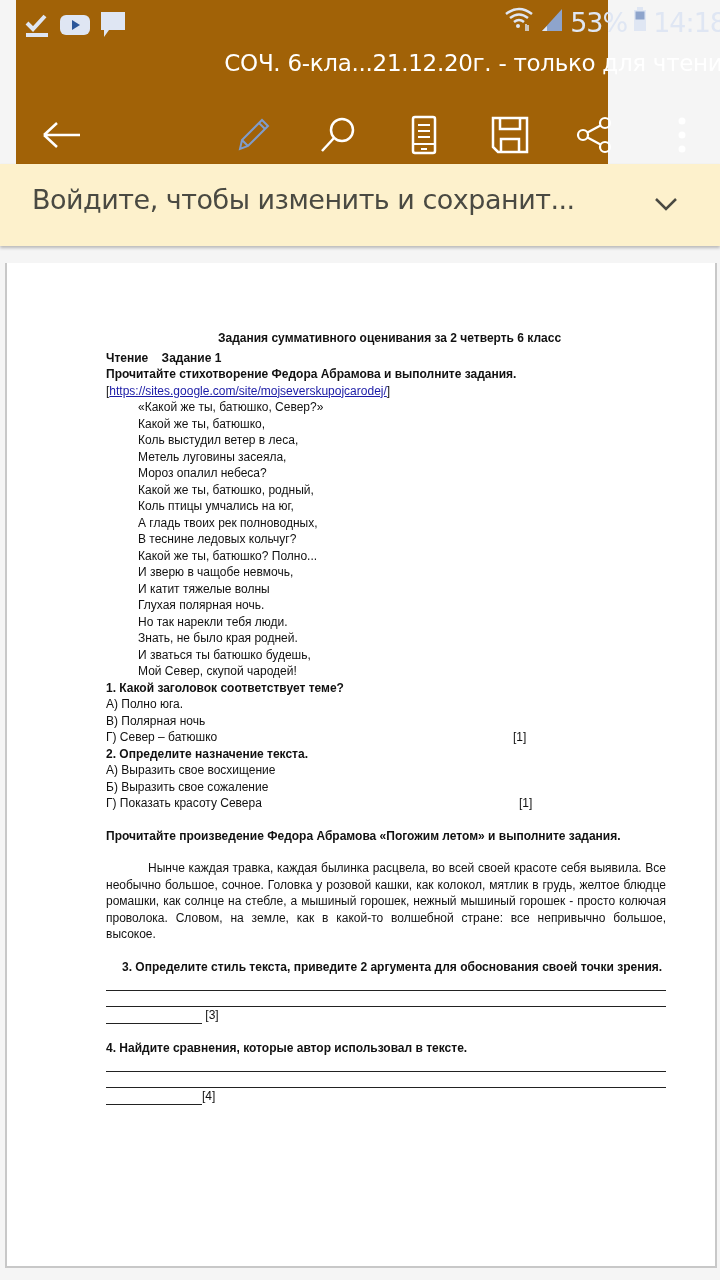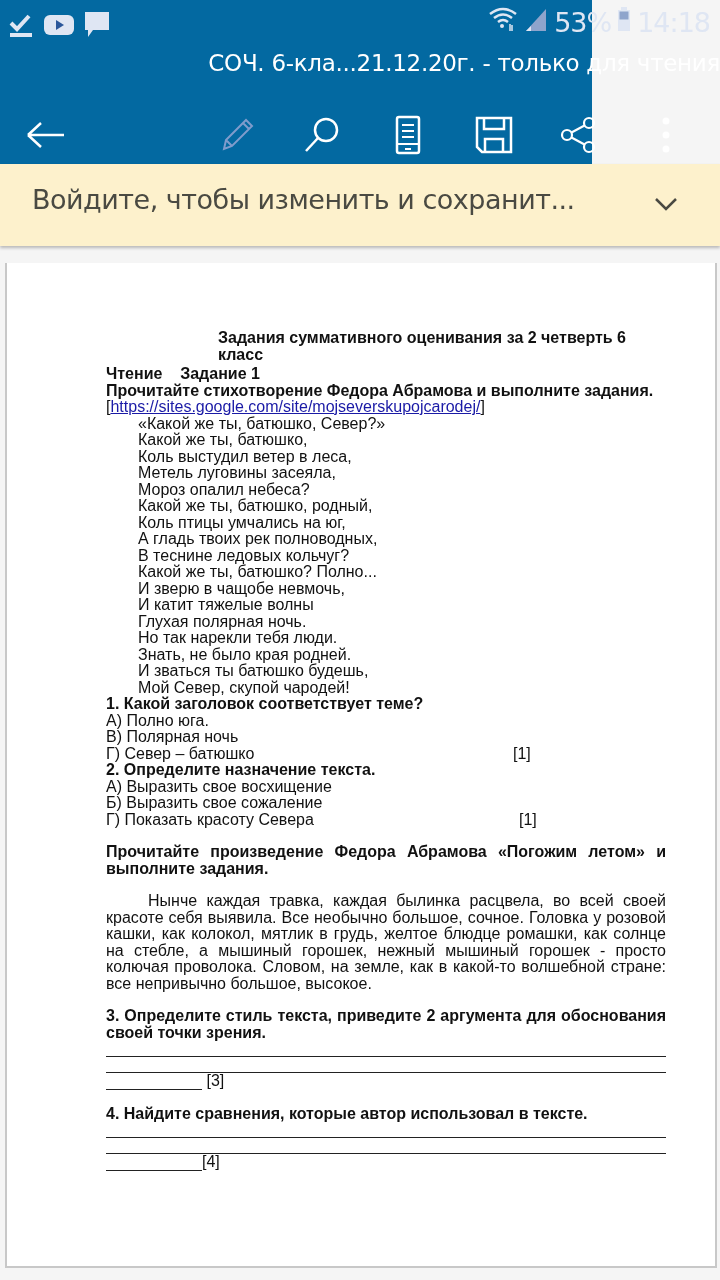--- a/index.html
+++ b/index.html
@@ -1,33 +1,33 @@
 <!DOCTYPE html>
 <html><head>
 <meta charset="utf-8">
 <style>
   * { box-sizing: border-box; margin: 0; padding: 0; }
   html, body { width: 720px; height: 1280px; overflow: hidden; background: #f5f5f5; }
   body { font-family: "Liberation Sans", sans-serif; position: relative; }
 
-  .appbar { position: absolute; left: 0; top: 0; width: 592px; height: 180px; background: #0369a1; color: #fff; }
+  .appbar { position: absolute; left: 16px; top: 0; width: 592px; height: 180px; background: #a16207; color: #fff; }
   .statusbar { position: absolute; left: 0; top: 0; width: 720px; height: 48px; }
   .sb-left { position: absolute; left: 8px; top: 10px; display: flex; gap: 10px; align-items: center; }
   .sb-right { position: absolute; right: 10px; top: 6px; display: flex; align-items: center; gap: 6px; color: #dfe6f3; font-family: "DejaVu Sans", sans-serif; font-size: 27px; letter-spacing: -1px; }
   .title { position: absolute; left: 0; top: 50px; width: 720px; text-align: right; font-family: "DejaVu Sans", sans-serif; font-size: 23px; color: #ffffff; letter-spacing: -0.3px; }
   .toolbar { position: absolute; left: 0; top: 105px; width: 720px; height: 60px; }
   .tb-btn { position: absolute; top: 8px; width: 48px; height: 48px; display: flex; align-items: center; justify-content: center; }
 
   .banner { position: absolute; left: 0; top: 164px; width: 720px; height: 82px; background: #fdf1cc; box-shadow: 0 2px 3px rgba(0,0,0,0.25); }
   .banner-text { position: absolute; left: 32px; top: 20px; font-family: "DejaVu Sans", sans-serif; font-size: 27px; color: #4a4a42; letter-spacing: -0.5px; }
   .banner-chev { position: absolute; right: 38px; top: 24px; width: 32px; height: 32px; }
 
   .page { position: absolute; left: 5px; top: 263px; width: 712px; height: 1005px; background: #fff; border: 2px solid #c8c8c8; border-top: none; }
 
-  .doc { position: absolute; left: 106px; top: 330px; width: 560px; font-size: 16px; line-height: 16.5px; color: #111; }
+  .doc { position: absolute; left: 106px; top: 330px; width: 560px; font-size: 12px; line-height: 16.5px; color: #111; }
   .doc .b { font-weight: bold; }
   .center-head { padding-left: 112px; font-weight: bold; margin-bottom: 3px; }
   .link { color: #1a1aa6; text-decoration: underline; }
   .poem { padding-left: 32px; }
   .answer-row { position: relative; }
   .score { position: absolute; top: 0; }
   .gap { height: 16px; }
   .para { text-align: justify; text-indent: 42px; }
   .line { border-bottom: 1px solid #222; height: 16px; }
   .short { display: inline-block; border-bottom: 1px solid #222; height: 14px; vertical-align: bottom; }
@@ -203,21 +203,21 @@
     <span>Г) Показать красоту Севера</span>
     <span class="score" style="left:413px;">[1]</span>
   </div>
 
   <div class="gap"></div>
   <div class="b" style="text-align:justify;">Прочитайте произведение Федора Абрамова  «Погожим летом» и выполните задания.</div>
   <div class="gap"></div>
   <div class="para">Нынче каждая травка, каждая былинка расцвела, во всей своей красоте себя выявила. Все необычно большое, сочное. Головка у розовой кашки, как колокол, мятлик в грудь, желтое блюдце ромашки, как солнце на стебле, а мышиный горошек, нежный мышиный горошек - просто колючая проволока. Словом, на земле, как в какой-то волшебной стране: все непривычно большое, высокое.</div>
   <div class="gap"></div>
 
-  <div class="b" style="text-align:justify;">3. Определите стиль текста, приведите 2 аргумента для обоснования своей точки зрения.</div>
+  <div class="b" style="text-align:justify;margin-left:16px;">3. Определите стиль текста, приведите 2 аргумента для обоснования своей точки зрения.</div>
   <div class="line"></div>
   <div class="line"></div>
   <div><span class="short" style="width:96px;"></span> <span>[3]</span></div>
 
   <div class="gap"></div>
   <div class="b">4. Найдите сравнения, которые автор использовал в тексте.</div>
   <div class="line"></div>
   <div class="line"></div>
   <div><span class="short" style="width:96px;"></span><span>[4]</span></div>
 </div>

